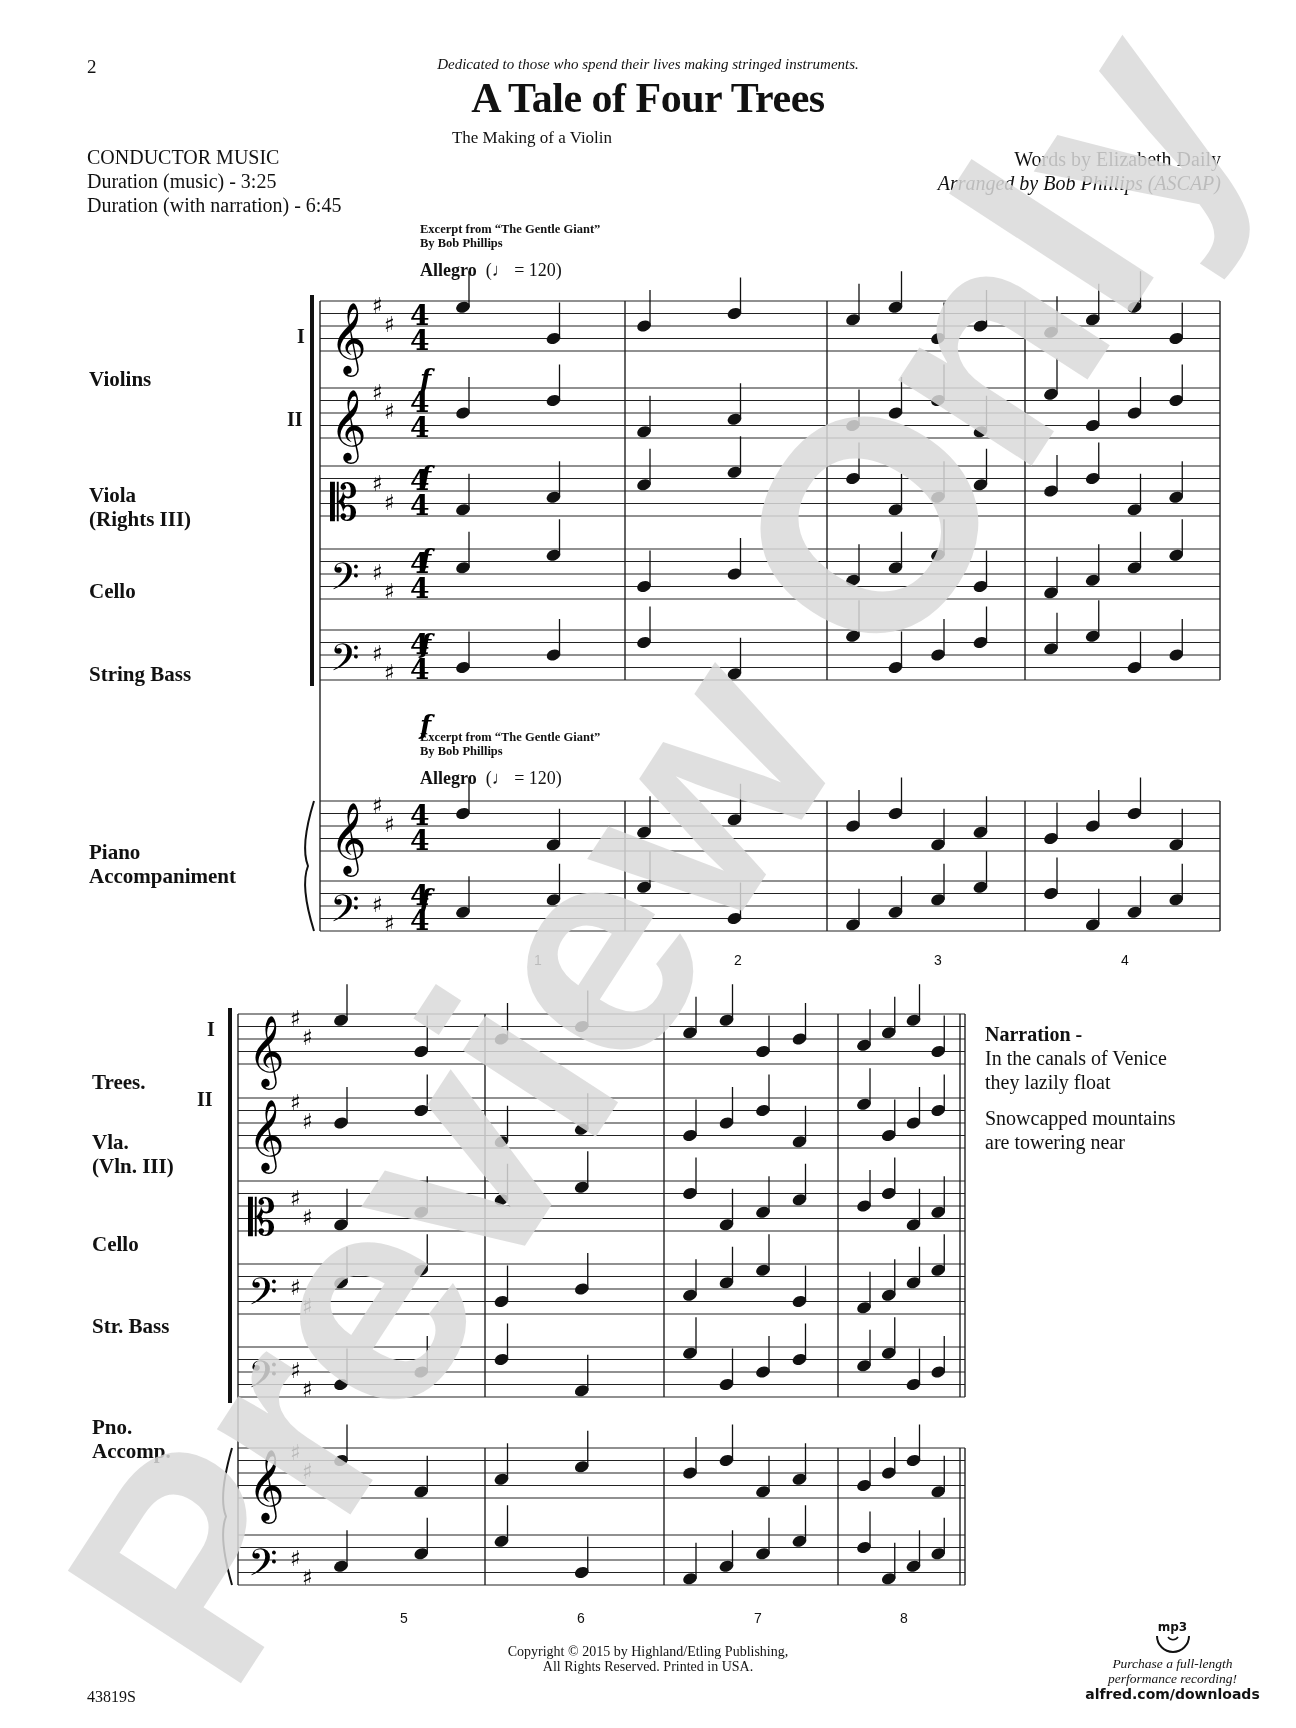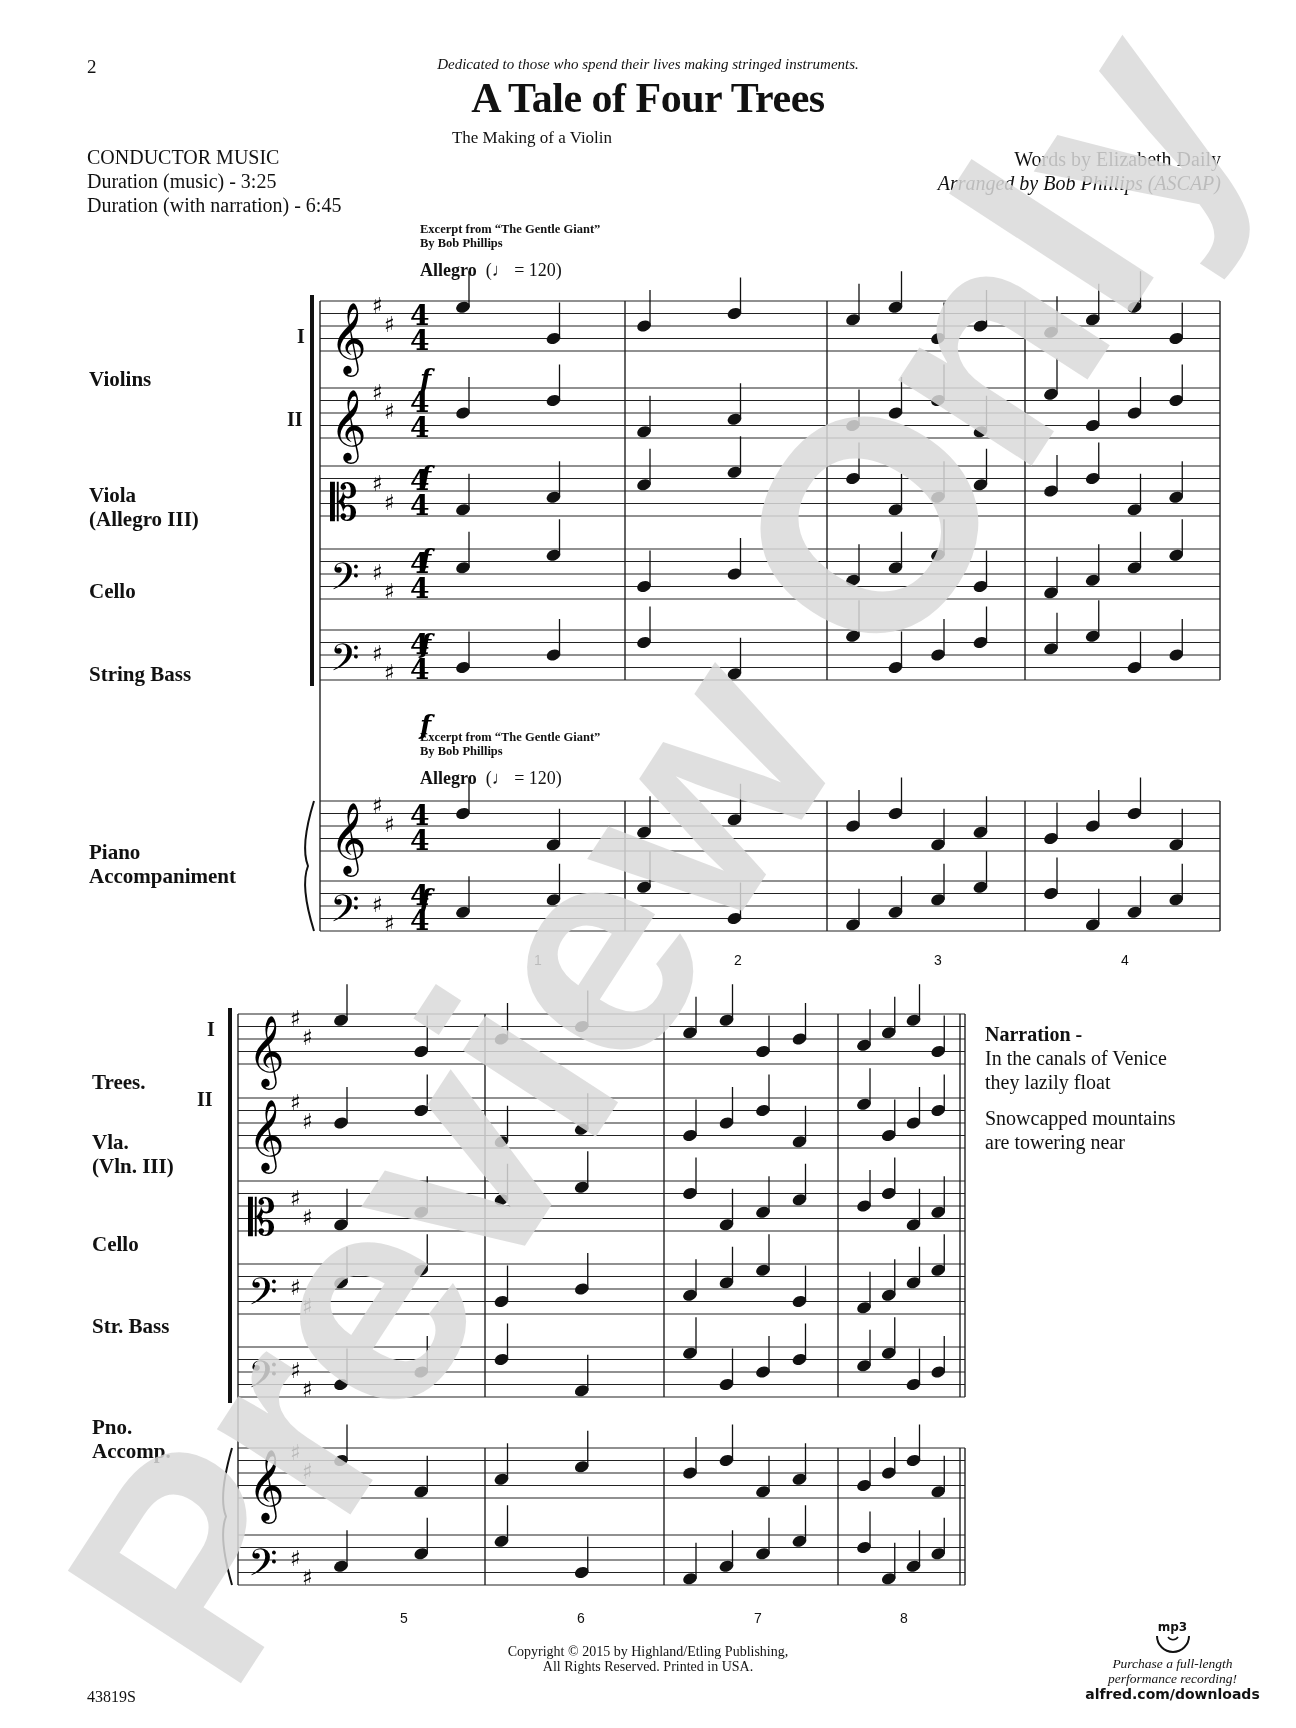--- a/index.html
+++ b/index.html
@@ -63,21 +63,21 @@
 <div class="abs tempo" style="left:420px;top:768px">
   <span>Allegro</span>&nbsp;
   <span class="bpm">(♩ = 120)</span>
 </div>
 
 <div class="abs inst-label" style="left:89px;top:367px">Violins</div>
 <div class="abs roman" style="left:297px;top:325px">I</div>
 <div class="abs roman" style="left:287px;top:408px">II</div>
 <div class="abs inst-label" style="left:89px;top:483px">
   <div>Viola</div>
-  <div>(Allegro III)</div>
+  <div>(Rights III)</div>
 </div>
 <div class="abs inst-label" style="left:89px;top:579px">Cello</div>
 <div class="abs inst-label" style="left:89px;top:662px">String Bass</div>
 <div class="abs inst-label" style="left:89px;top:840px">
   <div>Piano</div>
   <div>Accompaniment</div>
 </div>
 
 <div class="abs measure-num" style="left:534px;top:952px">1</div>
 <div class="abs measure-num" style="left:734px;top:952px">2</div>

